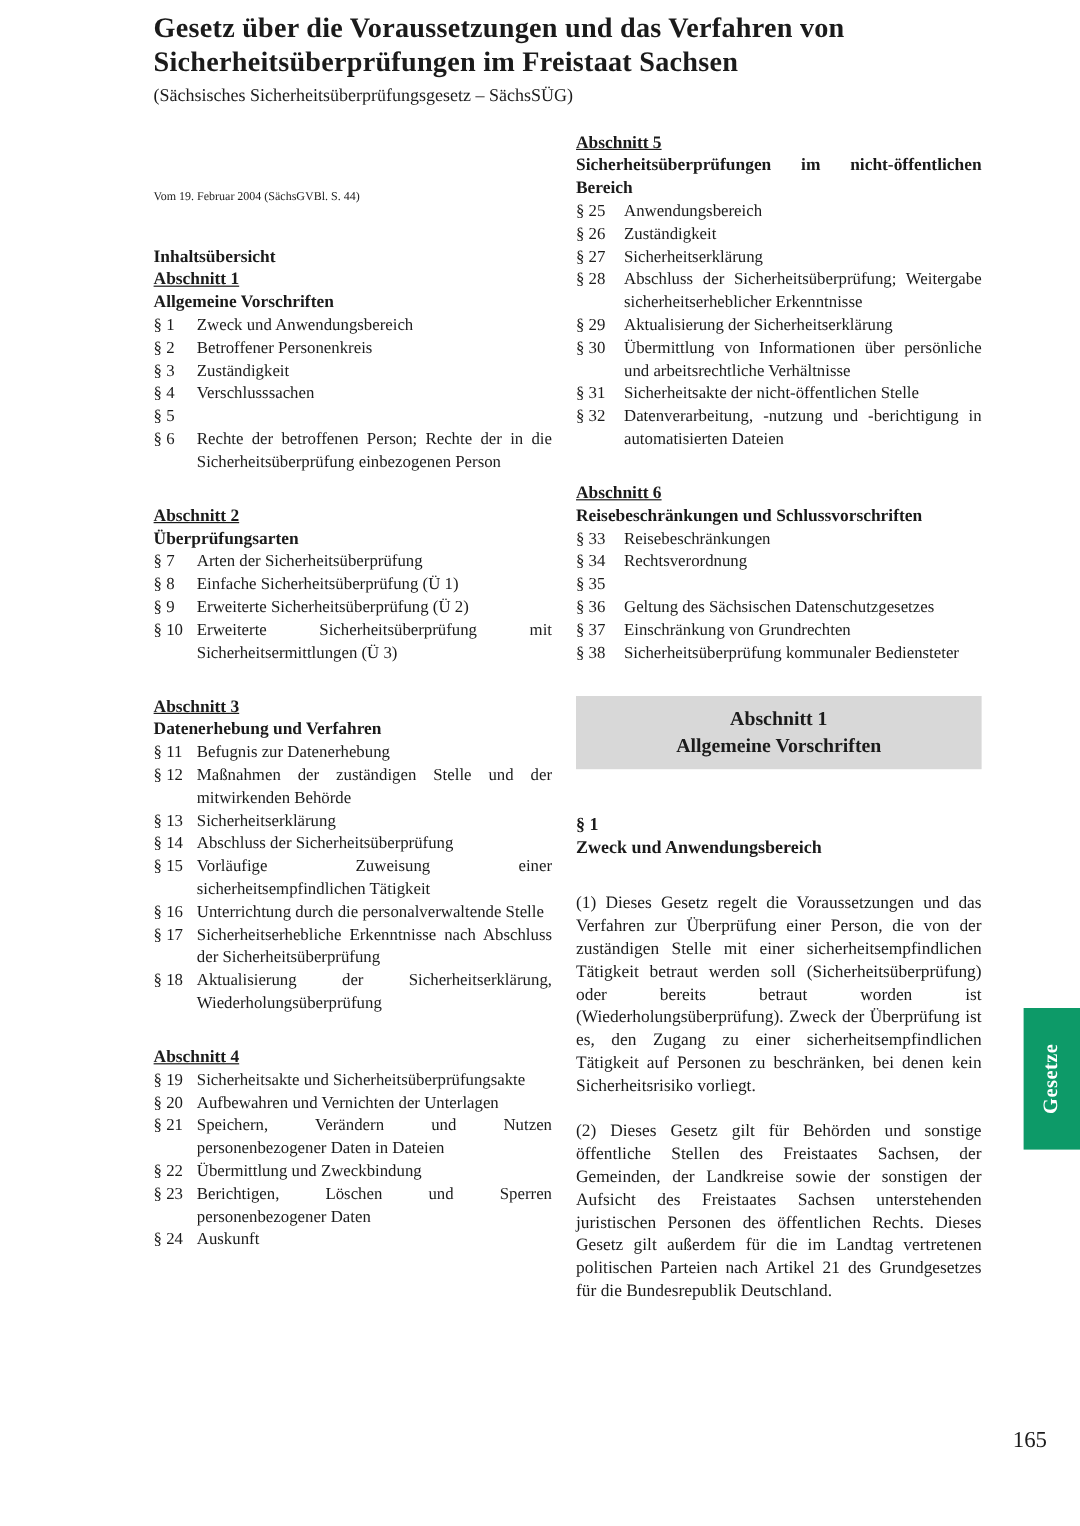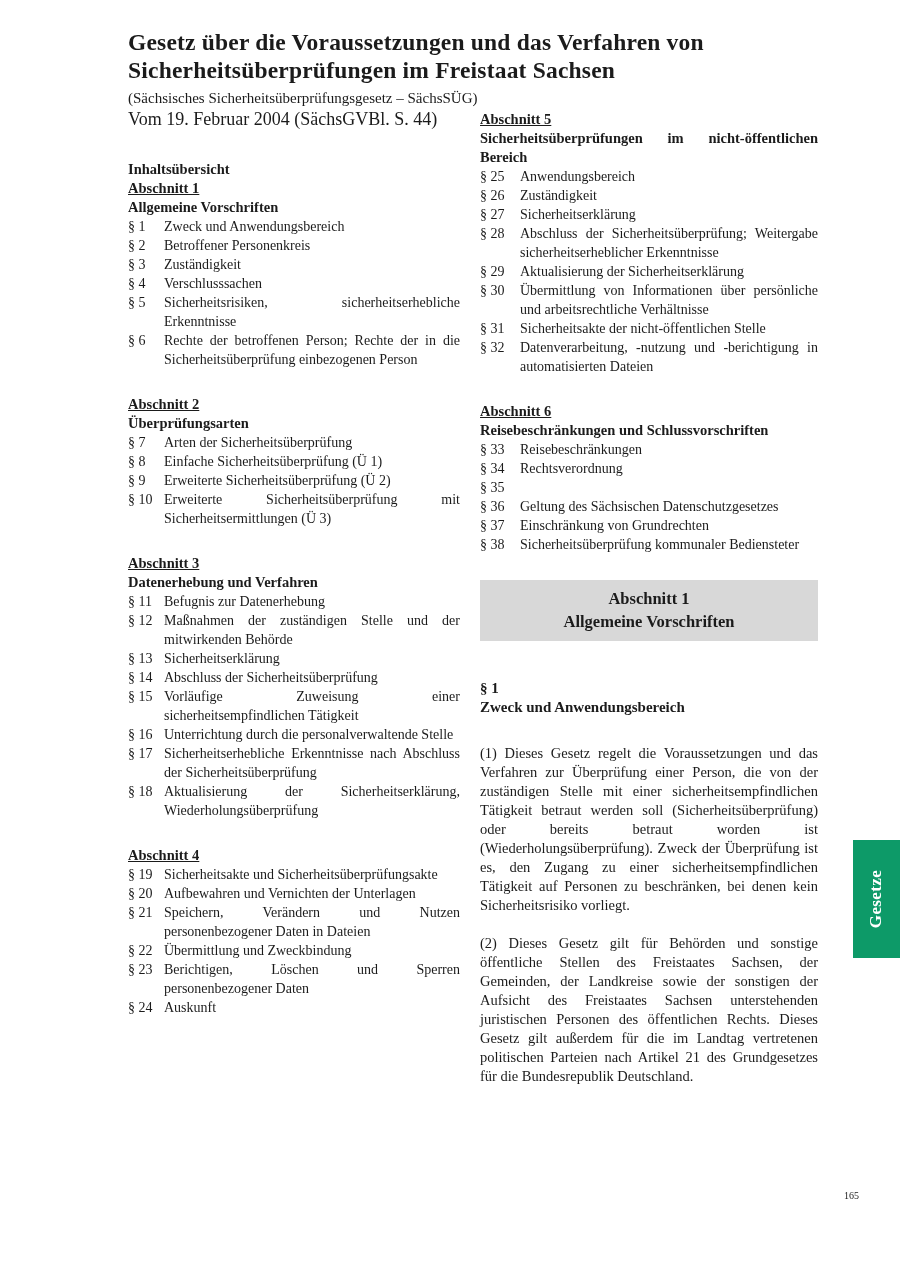--- a/index.html
+++ b/index.html
@@ -7,32 +7,32 @@
     width: 900px; height: 1272px;
     background: #ffffff;
     font-family: "Liberation Serif", "DejaVu Serif", serif;
     color: #1b1b1b;
     position: relative;
     overflow: hidden;
   }
   .page { position: absolute; inset: 0; background: #ffffff; }
 
   
-  .title-block { position: absolute; left: 128px; top: 28px; width: 700px; }
+  .title-block { position: absolute; left: 128px; top: 10px; width: 700px; }
   .doc-title {
     font-size: 23.5px; line-height: 28px; font-weight: bold;
     margin: 0; letter-spacing: 0.2px;
   }
   .doc-subtitle { font-size: 15px; line-height: 19px; margin-top: 5px; }
 
   
   .col-left  { position: absolute; left: 128px; top: 110px; width: 332px; }
   .col-right { position: absolute; left: 480px; top: 110px; width: 338px; }
 
-  .date-line { font-size: 18px; line-height: 19px; margin-bottom: 31px; }
+  .date-line { font-size: 10px; line-height: 19px; margin-bottom: 31px; margin-top: 45px; }
 
   .toc-title { font-size: 14.5px; line-height: 19px; font-weight: bold; }
 
   .toc-section + .toc-section { margin-top: 26px; }
   .toc-section.first-left { margin-top: 0; }
   .toc-label   { font-size: 14.5px; line-height: 19px; font-weight: bold; text-decoration: underline; }
   .toc-heading { font-size: 14.5px; line-height: 19px; font-weight: bold; text-align: justify; }
 
   .toc-row { display: flex; font-size: 14px; line-height: 19px; }
   .toc-num { flex: 0 0 36px; white-space: nowrap; }
@@ -63,21 +63,21 @@
     position: absolute; left: 853px; top: 840px;
     width: 47px; height: 118px;
     display: flex; align-items: center; justify-content: center;
   }
   .side-tab span {
     transform: rotate(-90deg);
     color: #ffffff; font-weight: bold; font-size: 17px;
     white-space: nowrap; letter-spacing: 0.4px;
   }
 
-  .page-number { position: absolute; left: 844px; top: 1190px; font-size: 10px; }
+  .page-number { position: absolute; left: 844px; top: 1190px; font-size: 19px; }
 </style>
 </head>
 <body>
 
 <div class="page">
 
   <div class="title-block">
     <h1 class="doc-title">
       <span>Gesetz über die Voraussetzungen und das Verfahren von</span><br>
       <span>Sicherheitsüberprüfungen im Freistaat Sachsen</span>
@@ -105,21 +105,20 @@
           <div class="toc-row">
             <span class="toc-num">§ 3</span>
             <span class="toc-text">Zuständigkeit</span>
           </div>
           <div class="toc-row">
             <span class="toc-num">§ 4</span>
             <span class="toc-text">Verschlusssachen</span>
           </div>
           <div class="toc-row">
             <span class="toc-num">§ 5</span>
-            <span class="toc-text">Sicherheitsrisiken, sicherheitserhebliche Erkenntnisse</span>
           </div>
           <div class="toc-row">
             <span class="toc-num">§ 6</span>
             <span class="toc-text">Rechte der betroffenen Person; Rechte der in die Sicherheitsüberprüfung einbezogenen Person</span>
           </div>
         </div>
     </div>
 
     <div class="toc-section">
       <div class="toc-label">Abschnitt 2</div>

